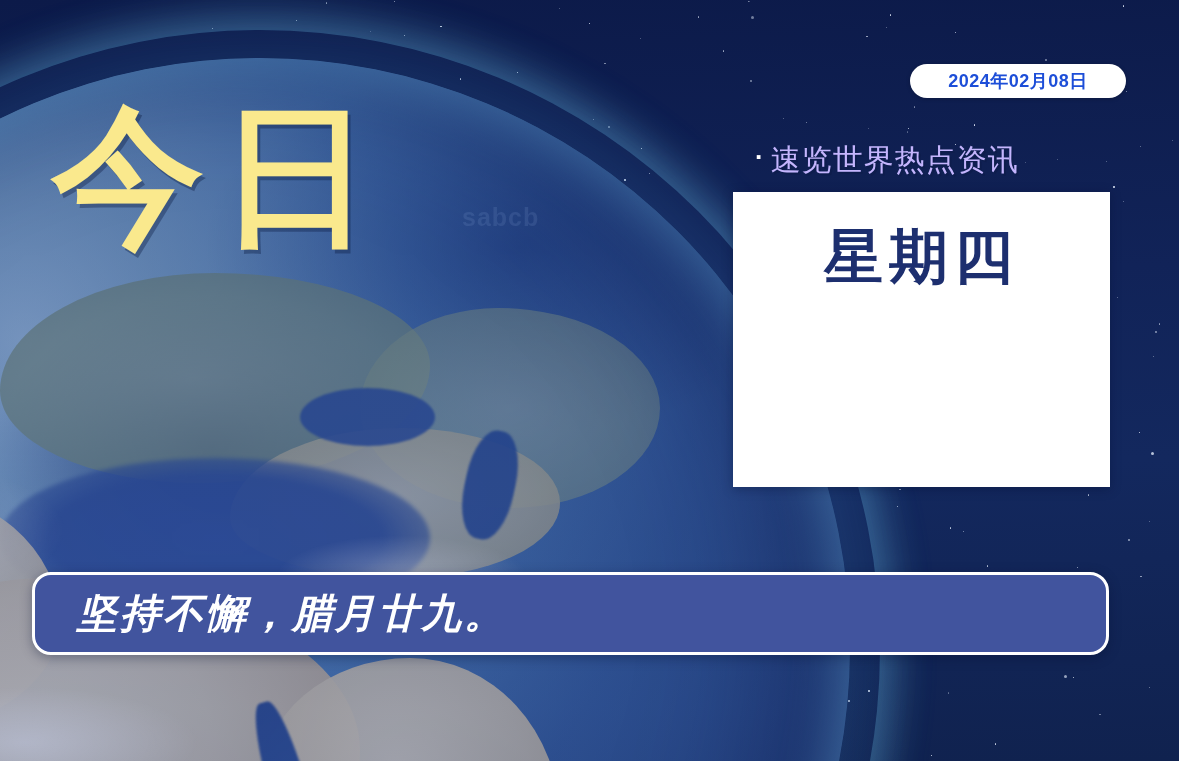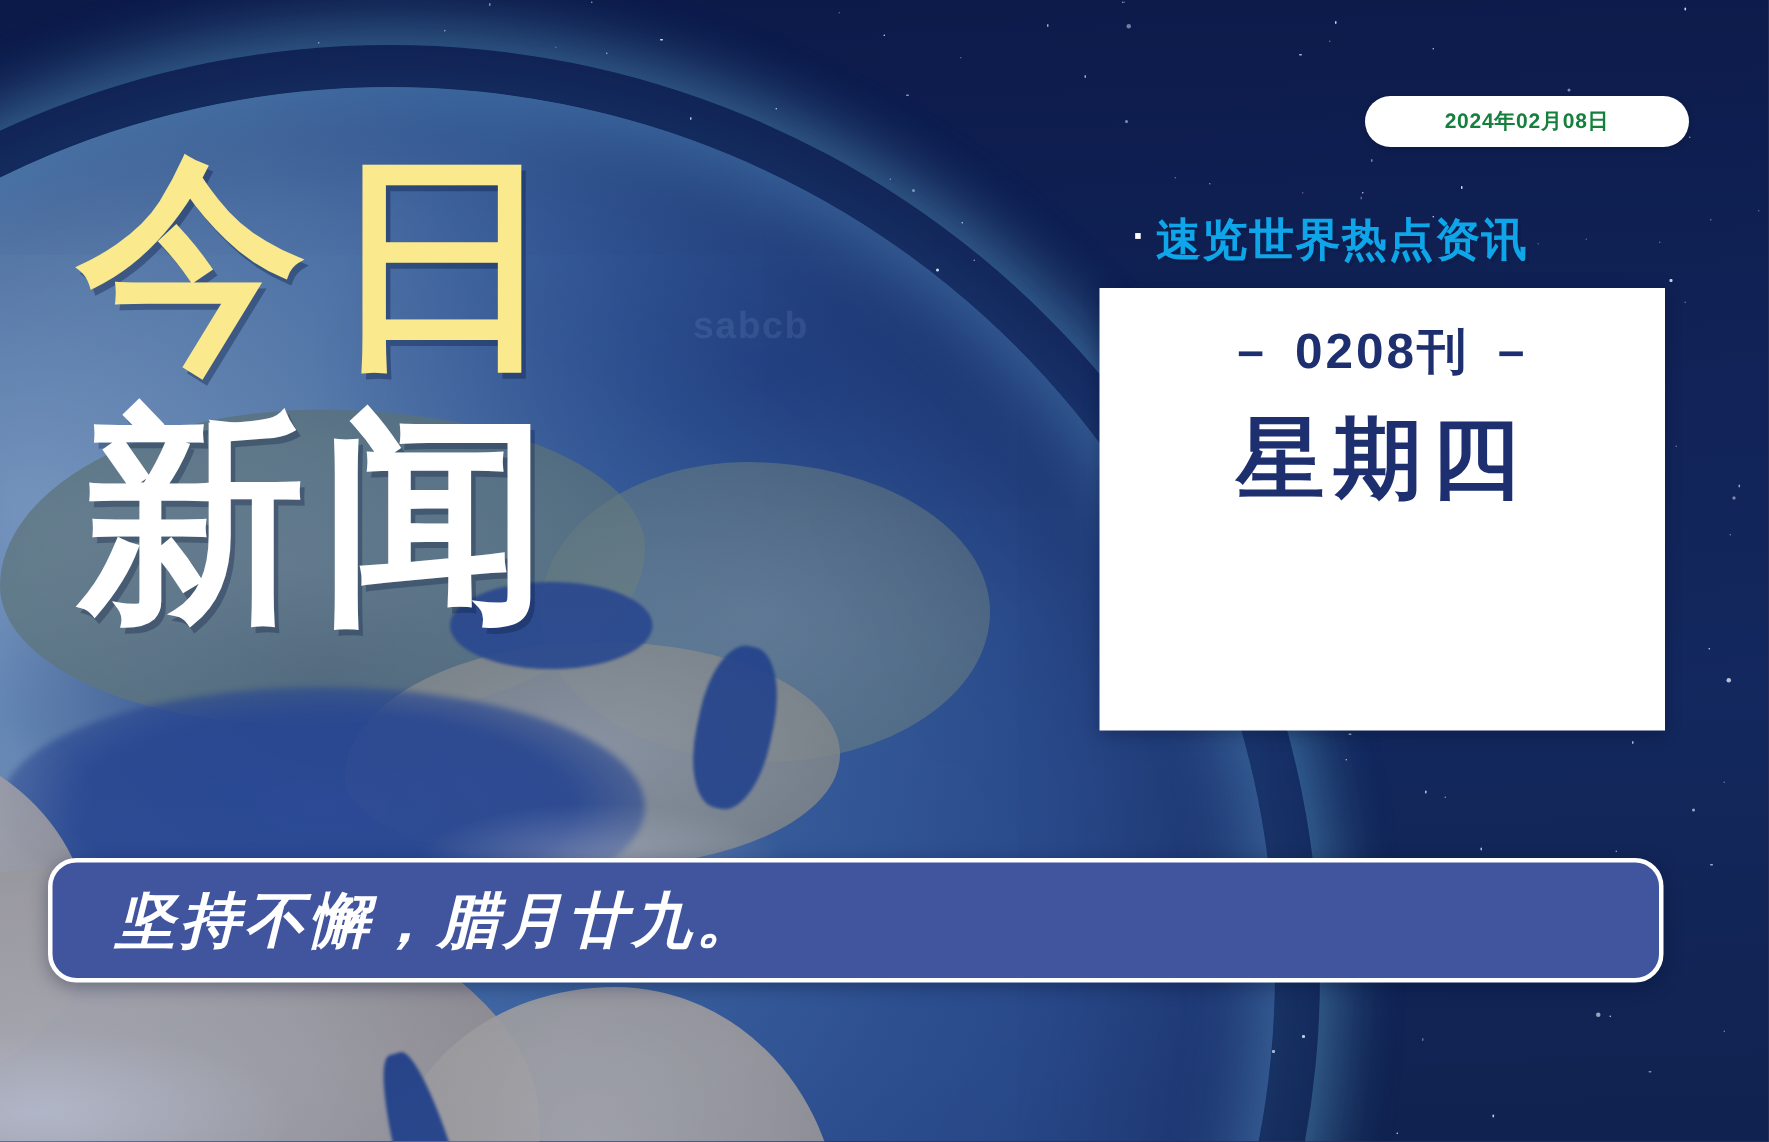--- a/index.html
+++ b/index.html
@@ -157,39 +157,39 @@
 
   
   .date-pill{
     position:absolute; left:910px; top:64px;
     width:216px; height:34px;
     background:#ffffff; border-radius:17px;
     display:flex; align-items:center; justify-content:center;
     box-shadow:0 1px 4px rgba(0,0,0,.2);
   }
   .date-pill span{
-    color:#15803d; font-size:14px; font-weight:700; letter-spacing:.5px;
+    color:#1d4ed8; font-size:18px; font-weight:700; letter-spacing:.5px;
     white-space:nowrap;
   }
 
   
   .tagline{
     position:absolute; left:745px; top:140px;
     display:flex; align-items:baseline; white-space:nowrap;
   }
   .tag-60{
     font-size:38px; font-weight:700; color:#f6d769;
     letter-spacing:0; text-shadow:2px 2px 0 rgba(10,22,60,.30);
   }
   .tag-dot{
     font-size:26px; color:#ffffff; margin:0 7px 0 10px; font-weight:700;
     position:relative; top:-4px;
   }
   .tag-rest{
-    font-size:30px; font-weight:700; color:#0ea5e9; letter-spacing:1px;
+    font-size:30px; font-weight:400; color:#c4b5fd; letter-spacing:1px;
     text-shadow:2px 2px 0 rgba(10,22,60,.28);
   }
 
   
   .info-card{
     position:absolute; left:733px; top:192px;
     width:377px; height:295px;
     background:#ffffff;
     display:flex; flex-direction:column; align-items:center; justify-content:flex-start;
     padding-top:16px;
@@ -479,34 +479,32 @@
     <div class="redsea"></div>
     <div class="clouds"></div>
     <div class="atmo"></div>
     <div class="tint"></div>
   </div>
 
   <div class="watermark">sabcb</div>
 
   <div class="title-block">
     <div class="title-1">今日</div>
-    <div class="title-2">新闻</div>
   </div>
 
   <div class="date-pill">
     <span>2024年02月08日</span>
   </div>
 
   <div class="tagline">
     <span class="tag-dot">·</span>
     <span class="tag-rest">速览世界热点资讯</span>
   </div>
 
   <div class="info-card">
-    <div class="card-issue">－ 0208刊 －</div>
     <div class="card-weekday">星期四</div>
   </div>
 
   <div class="quote-banner">
     <div class="quote-text">坚持不懈，腊月廿九。</div>
   </div>
 
 </div>
 
 </body></html>

